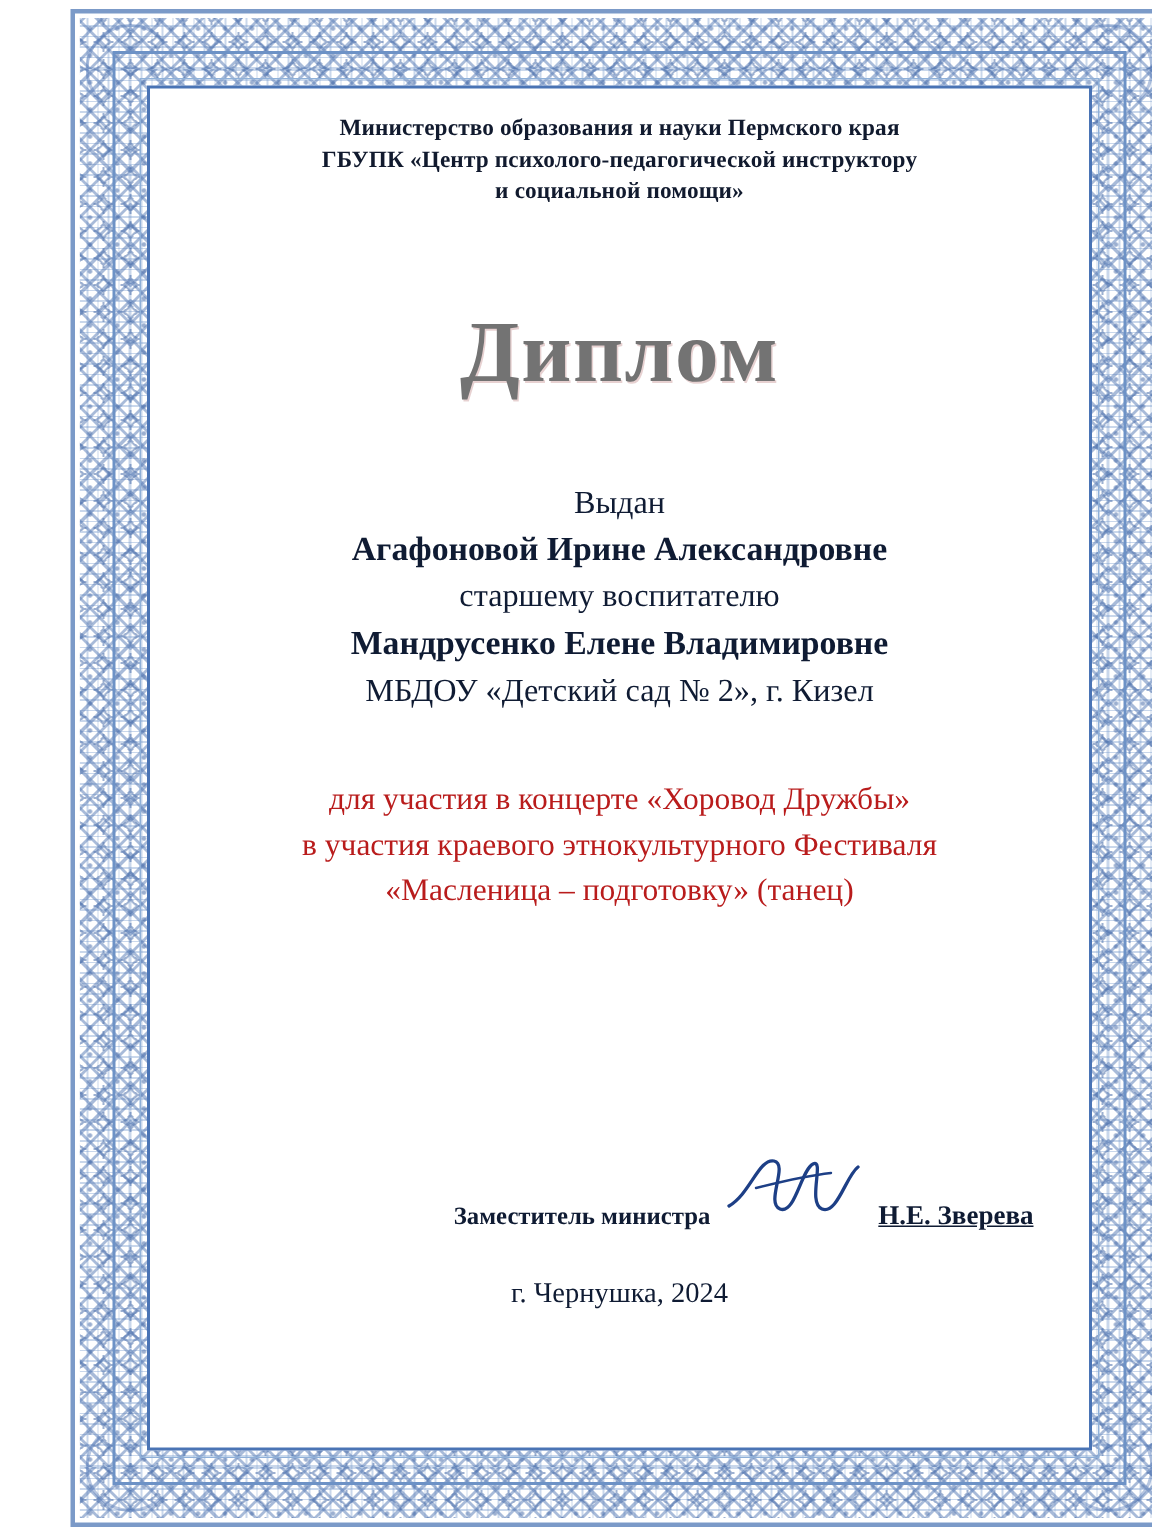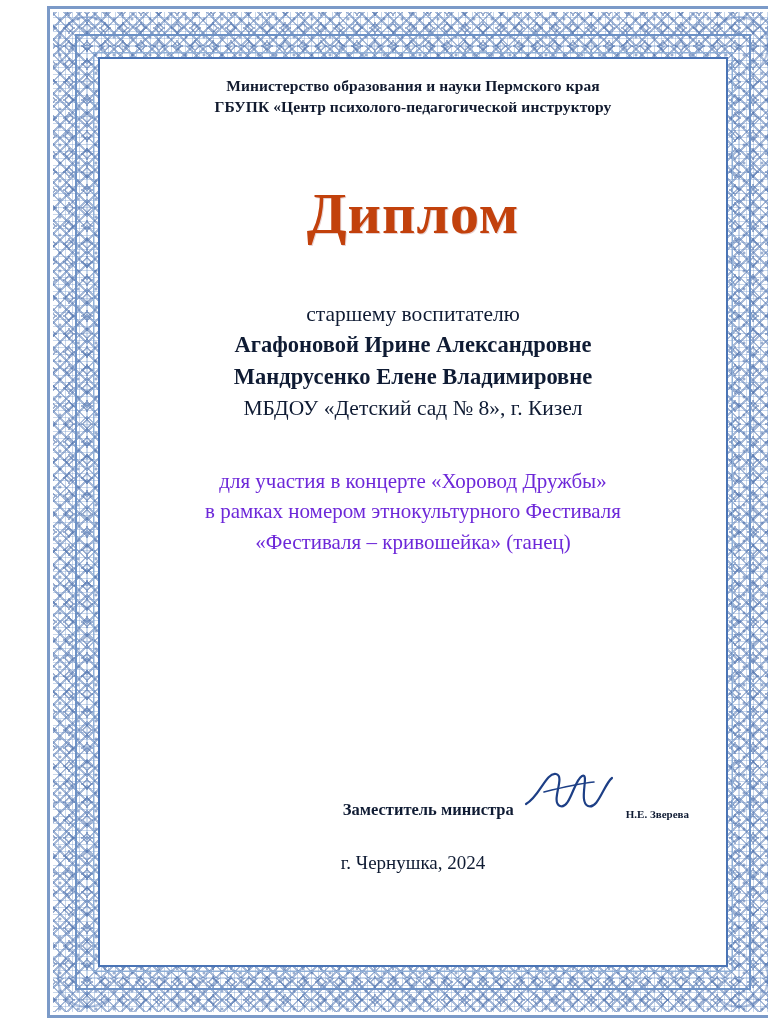--- a/index.html
+++ b/index.html
@@ -127,21 +127,21 @@
     letter-spacing: 0.1px;
     color: #111a2e;
   }
 
   .title {
     margin-top: 62px;
     font-family: "Liberation Serif", serif;
     font-weight: bold;
     font-size: 58px;
     letter-spacing: 1px;
-    color: #c2410c;
+    color: #737373;
     text-shadow: 1px 1px 0 rgba(120,0,0,0.18);
   }
 
   .award-block {
     margin-top: 52px;
     line-height: 1.42;
   }
   .award-line {
     font-size: 21.5px;
     color: #0f1b33;
@@ -150,21 +150,21 @@
     font-weight: bold;
     font-size: 22.5px;
   }
 
   .event-block {
     margin-top: 42px;
     line-height: 1.45;
   }
   .event-line {
     font-size: 21px;
-    color: #6d28d9;
+    color: #b91c1c;
   }
 
   .signature-row {
     position: absolute;
     left: 34px;
     right: 34px;
     top: 700px;
     display: flex;
     align-items: flex-end;
     justify-content: flex-end;
@@ -174,22 +174,23 @@
     font-size: 16.5px;
     white-space: nowrap;
   }
   .sig-mark {
     flex: 0 0 auto;
     margin: 0 10px 0 6px;
     color: #1d3f86;
   }
   .sig-name {
     font-weight: bold;
-    font-size: 11px;
+    font-size: 18px;
     white-space: nowrap;
+    text-decoration: underline;
   }
 
   .place-date {
     position: absolute;
     left: 0;
     right: 0;
     top: 790px;
     font-size: 19px;
     color: #0f1b33;
   }
@@ -209,35 +210,37 @@
   <div class="corner tl"></div>
   <div class="corner tr"></div>
   <div class="corner bl"></div>
   <div class="corner br"></div>
 
   <div class="content">
 
     <div class="org-block">
       <div class="org-line">Министерство образования и науки  Пермского края</div>
       <div class="org-line">ГБУПК «Центр психолого-педагогической инструктору</div>
+      <div class="org-line">и социальной помощи»</div>
     </div>
 
     <div class="title">Диплом</div>
 
     <div class="award-block">
+      <div class="award-line">Выдан</div>
+      <div class="award-line bold">Агафоновой  Ирине Александровне</div>
       <div class="award-line">старшему воспитателю</div>
-      <div class="award-line bold">Агафоновой  Ирине Александровне</div>
       <div class="award-line bold">Мандрусенко Елене Владимировне</div>
-      <div class="award-line">МБДОУ «Детский сад № 8», г. Кизел</div>
+      <div class="award-line">МБДОУ «Детский сад № 2», г. Кизел</div>
     </div>
 
     <div class="event-block">
       <div class="event-line">для участия в концерте «Хоровод Дружбы»</div>
-      <div class="event-line">в рамках номером этнокультурного Фестиваля</div>
-      <div class="event-line">«Фестиваля – кривошейка» (танец)</div>
+      <div class="event-line">в участия краевого этнокультурного Фестиваля</div>
+      <div class="event-line">«Масленица – подготовку» (танец)</div>
     </div>
 
     <div class="signature-row">
       <div class="sig-title">Заместитель министра</div>
       <div class="sig-mark">
         <svg width="96" height="54" viewBox="0 0 96 54" aria-hidden="true">
           <path d="M6 42 C20 34, 26 10, 36 12 C46 14, 30 40, 40 44 C50 48, 54 18, 62 14 C70 10, 58 40, 68 44 C78 48, 84 22, 92 16" fill="none" stroke="#1d3f86" stroke-width="2.2" stroke-linecap="round"></path>
           <path d="M24 30 C40 26, 56 22, 74 20" fill="none" stroke="#1d3f86" stroke-width="1.6" stroke-linecap="round"></path>
         </svg>
       </div>

